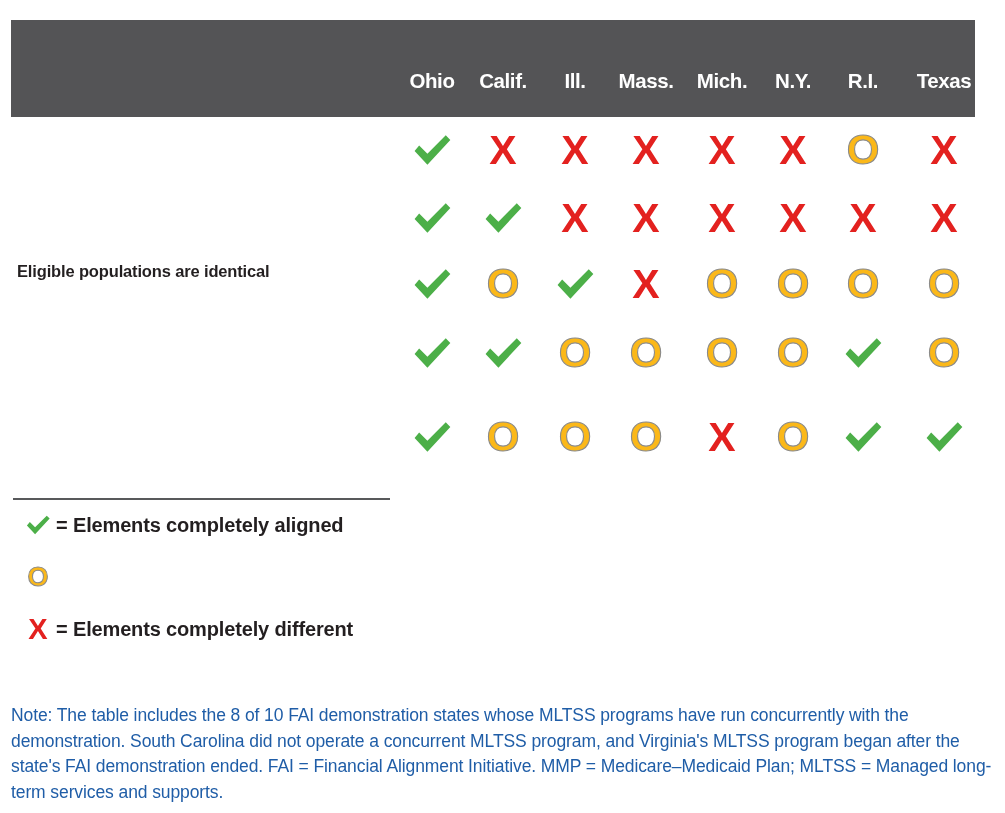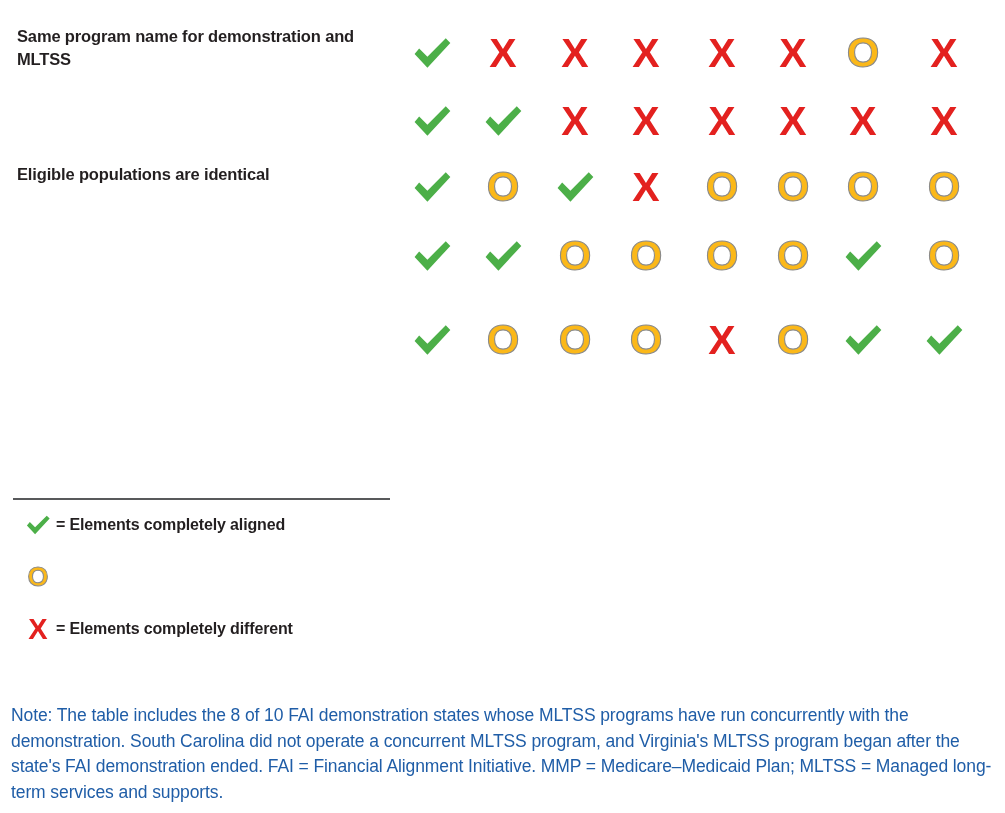--- a/index.html
+++ b/index.html
@@ -110,21 +110,21 @@
   }
   .legend-row .lsym {
     width: 30px;
     height: 30px;
     display: flex;
     align-items: center;
     justify-content: center;
     margin-right: 3px;
   }
   .legend-text {
-    font-size: 16px;
+    font-size: 20px;
     font-weight: bold;
     color: #231f20;
     letter-spacing: -0.15px;
   }
   .lglyph-o {
     font-size: 27px;
     font-weight: bold;
     color: #fbb819;
     line-height: 1;
     -webkit-text-stroke: 1px #8a8a8a;
@@ -147,23 +147,34 @@
     color: #1f5da7;
     letter-spacing: -0.1px;
     font-stretch: condensed;
   }
 </style>
 </head>
 <body>
 
 <div class="table-wrap">
 
+  <div class="header-band">
+    <div class="header-cells" id="header-cells">
+        <div class="hdr" style="left: 421px;">Ohio</div>
+        <div class="hdr" style="left: 492px;">Calif.</div>
+        <div class="hdr" style="left: 564px;">Ill.</div>
+        <div class="hdr" style="left: 635px;">Mass.</div>
+        <div class="hdr" style="left: 711px;">Mich.</div>
+        <div class="hdr" style="left: 782px;">N.Y.</div>
+        <div class="hdr" style="left: 852px;">R.I.</div>
+        <div class="hdr" style="left: 933px;">Texas</div>
+      </div>
+  </div>
 
   <div class="body-area" id="body-area">
-      <div class="rowlabel" style="top: 5px;">Same program name for demonstration and MLTSS</div>
       <div class="sym" style="left: 421px; top: 33px;">
         <svg viewBox="0 0 48 48" width="44" height="44">
           <path d="M5 25 L10 19 L19 28 L39 8 L44 13 L19 40 Z" fill="#4caf48"></path>
         </svg>
       </div>
       <div class="sym" style="left: 492px; top: 33px;">
         <span class="glyph-x">X</span>
       </div>
       <div class="sym" style="left: 564px; top: 33px;">
         <span class="glyph-x">X</span>

